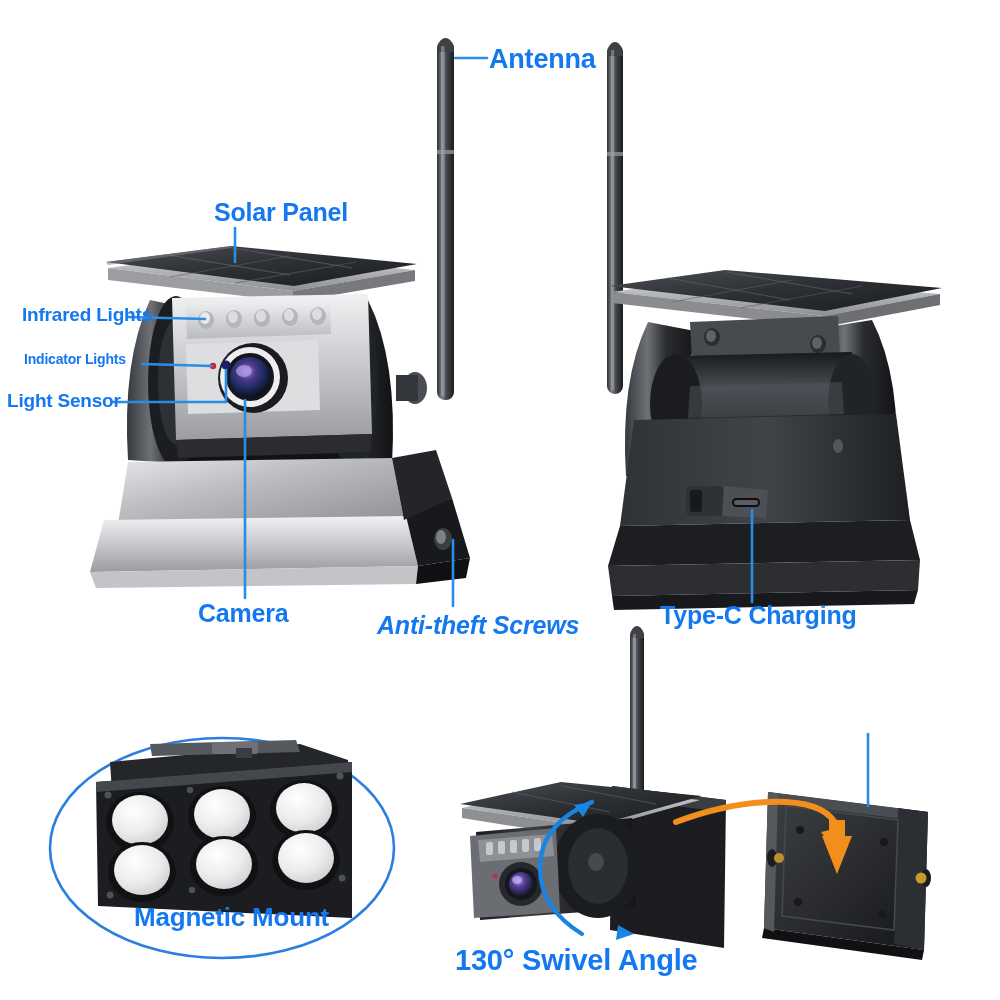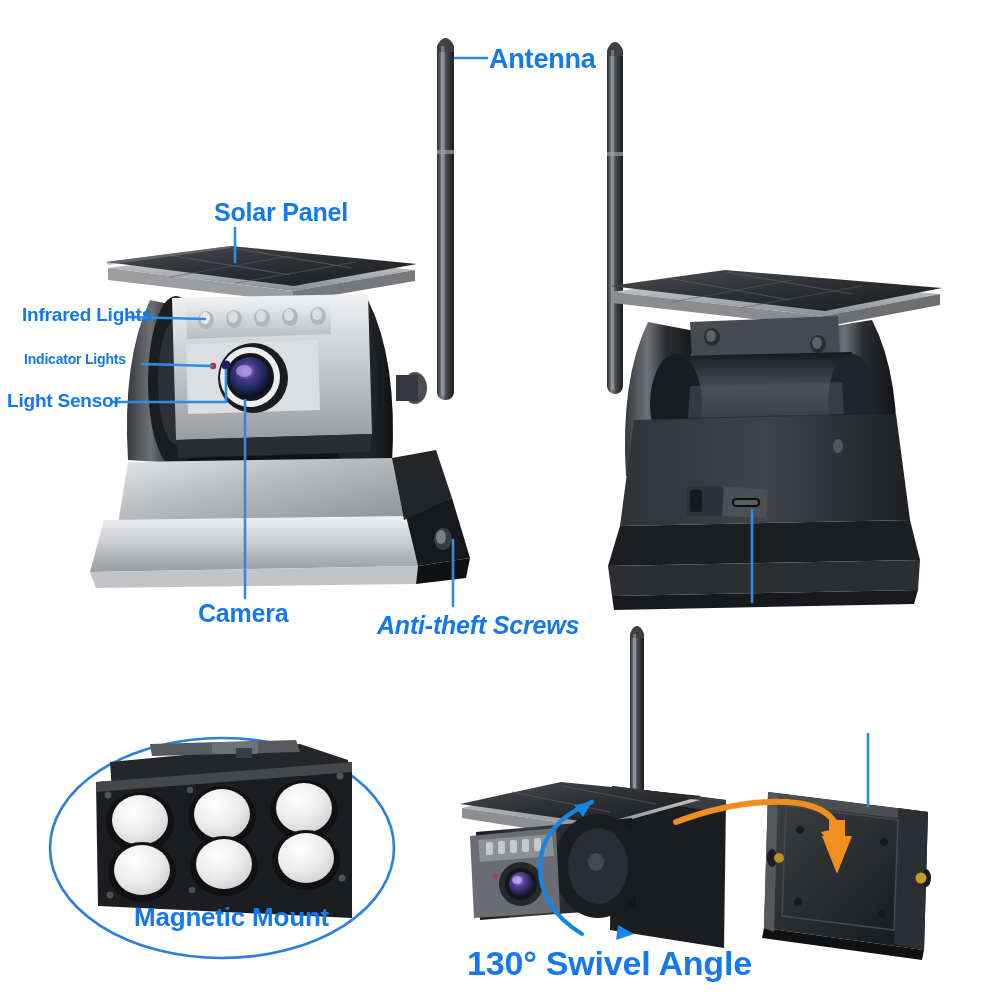--- a/index.html
+++ b/index.html
@@ -342,19 +342,20 @@
 <div class="lbl" style="left:22px; top:304px; font-size:19px;">Infrared Lights</div>
 
 <div class="lbl" style="left:24px; top:351px; font-size:14px;">Indicator Lights</div>
 
 <div class="lbl" style="left:7px; top:390px; font-size:19px;text-align:center;">Light Sensor</div>
 
 <div class="lbl" style="left:198px; top:599px; font-size:25px;">Camera</div>
 
 <div class="lbl" style="left:377px; top:611px; font-size:25px;font-style:italic;">Anti-theft Screws</div>
 
+<div class="lbl" style="left:660px; top:601px; font-size:25px;">Type-C Charging</div>
 
 <div class="lbl" style="left:134px; top:902px; font-size:26px;">Magnetic Mount</div>
 
-<div class="lbl" style="left:467px; top:944px; font-size:34px;">130° Swivel Angle</div>
+<div class="lbl" style="left:455px; top:944px; font-size:29px;">130° Swivel Angle</div>
 
 
 </div>
 
 </body></html>

